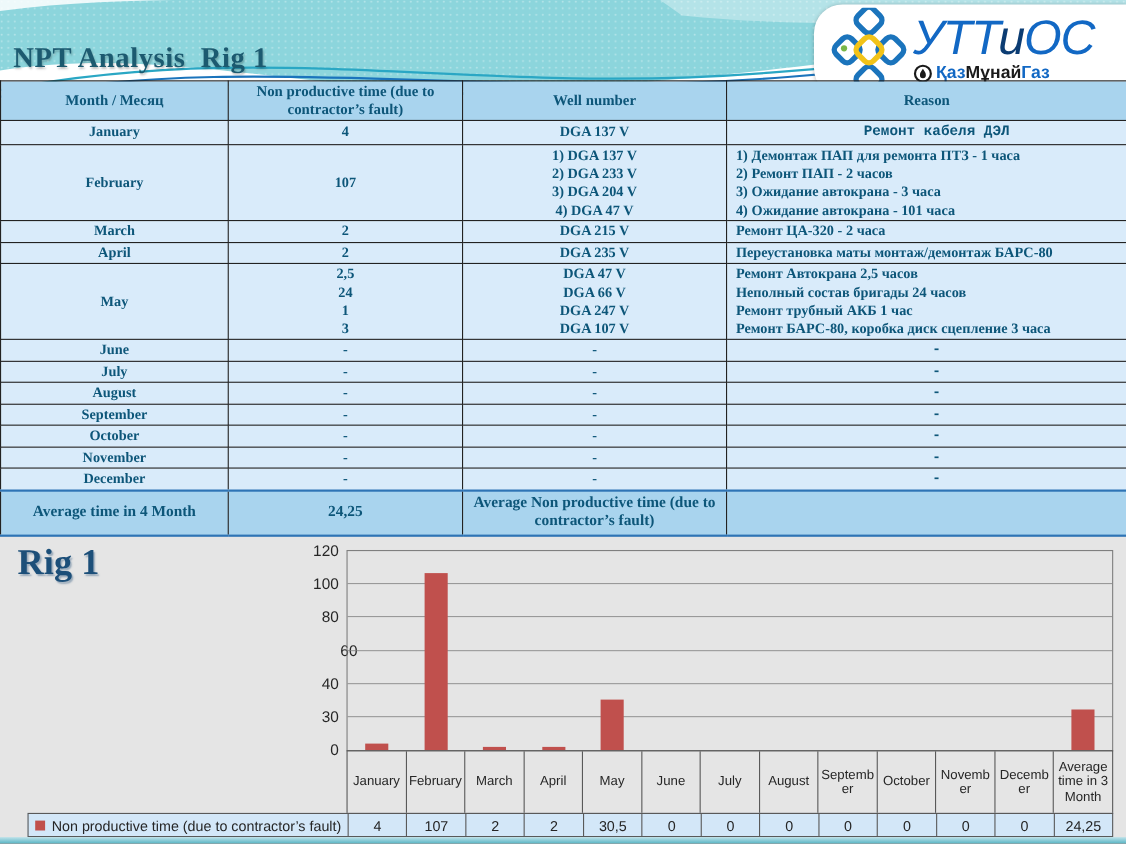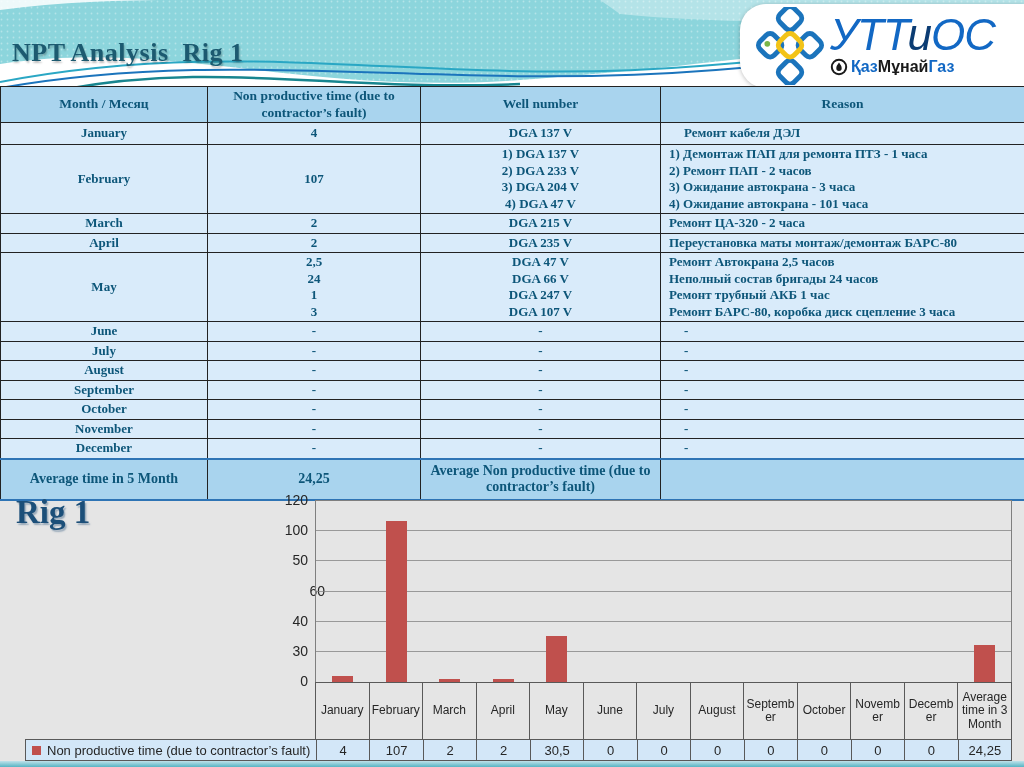--- a/index.html
+++ b/index.html
@@ -28,35 +28,35 @@
   #logo-brand{
     font-style:italic;font-weight:normal;font-size:44px;line-height:42px;
     color:#1268c4;letter-spacing:-1px;font-family:"Liberation Sans",sans-serif;
   }
   #logo-brand .dark{color:#0b3c73;}
   #logo-sub{display:flex;align-items:center;font-weight:bold;font-size:16px;line-height:22px;}
   #logo-sub .blue{color:#1268c4;} #logo-sub .black{color:#1a1a1a;}
   #logo-sub svg{margin-right:3px;}
   
   #npt-table{
-    position:absolute;left:0;top:86px;width:1024px;
+    position:absolute;left:0;top:73px;width:1024px;
     border-collapse:collapse;table-layout:fixed;
     font-family:"Liberation Serif",serif;font-weight:bold;color:#0d5679;
   }
   #npt-table td,#npt-table th{
     border:1.5px solid #222;padding:1px 5px;vertical-align:middle;
     font-size:13px;line-height:16.5px;
   }
   #npt-table thead th{
     background:#a9d4ee;height:33px;font-size:13.5px;text-align:center;
   }
   #npt-table tbody td{background:#d9ebfa;text-align:center;}
   #npt-table tbody tr:first-child td{height:19px;}
   #npt-table tbody td.c-reason{text-align:left;padding-left:8px;}
-  #npt-table tbody td.c-reason.center{padding-left:23px;}
+  #npt-table tbody td.c-reason.center{text-align:center;padding-left:23px;font-family:Liberation Mono, monospace;}
   #npt-table tfoot td{
     background:#a9d4ee;height:37px;font-size:14px;text-align:center;
     border-top:2.5px solid #2e74b5;border-bottom:2.5px solid #2e74b5;
   }
   
   #rig-label{
     position:absolute;left:16px;top:494px;
     font-family:"Liberation Serif",serif;font-weight:bold;font-size:33px;
     color:#1c4f79;text-shadow:1.5px 1.5px 1.5px rgba(90,120,150,.55);
   }
@@ -346,35 +346,35 @@
           <td class="c-well">
             <div>-</div>
           </td>
           <td class="c-reason center">
             <div>-</div>
           </td>
         </tr>
       </tbody>
     <tfoot>
       <tr>
-        <td>Average time in 5 Month</td>
+        <td>Average time in 4 Month</td>
         <td>24,25</td>
         <td>Average Non productive time (due to contractor’s fault)</td>
         <td></td>
       </tr>
     </tfoot>
   </table>
 
   <div id="rig-label">Rig 1</div>
   <div id="yticks">
       <div class="ytick" style="left: 264px; top: 673px;">0</div>
       <div class="ytick" style="left: 264px; top: 642.833px;">30</div>
       <div class="ytick" style="left: 264px; top: 612.667px;">40</div>
       <div class="ytick" style="left: 281px; top: 582.5px;">60</div>
-      <div class="ytick" style="left: 264px; top: 552.333px;">50</div>
+      <div class="ytick" style="left: 264px; top: 552.333px;">80</div>
       <div class="ytick" style="left: 264px; top: 522.167px;">100</div>
       <div class="ytick" style="left: 264px; top: 492px;">120</div>
     </div>
   <div id="plot">
       <div class="gridline" style="bottom: 30.1667px;"></div>
       <div class="gridline" style="bottom: 60.3333px;"></div>
       <div class="gridline" style="bottom: 90.5px;"></div>
       <div class="gridline" style="bottom: 120.667px;"></div>
       <div class="gridline" style="bottom: 150.833px;"></div>
       <div class="bar" style="left: 16.2308px; width: 21px; height: 6.03333px; bottom: 0px; background: rgb(192, 80, 77);"></div>

